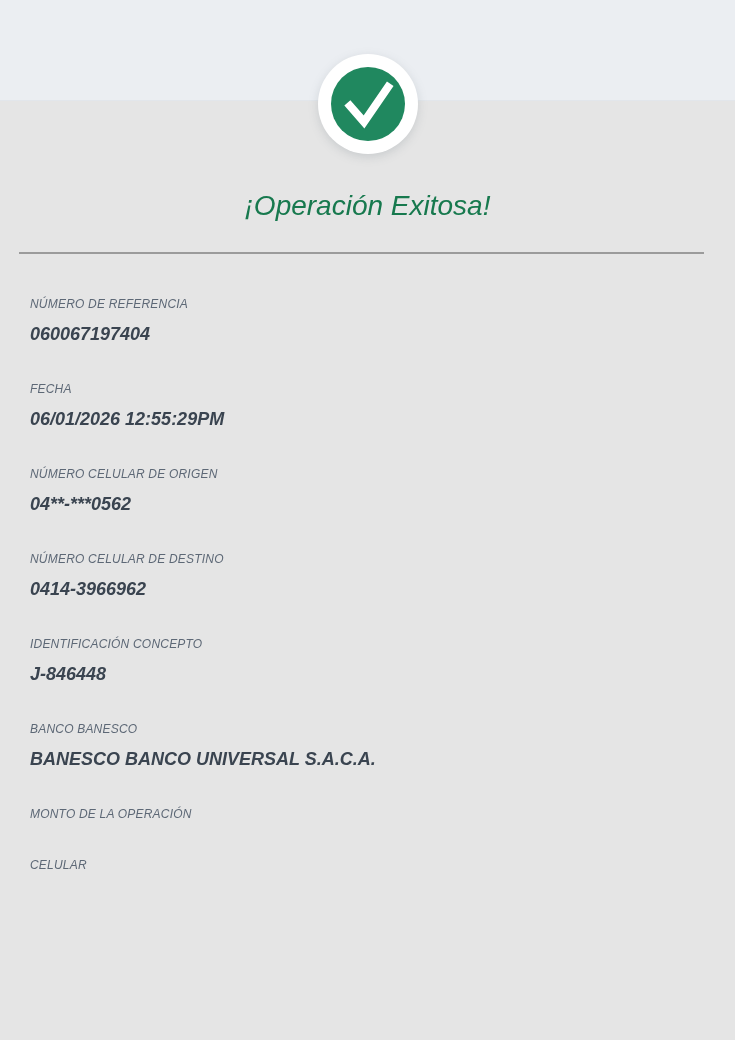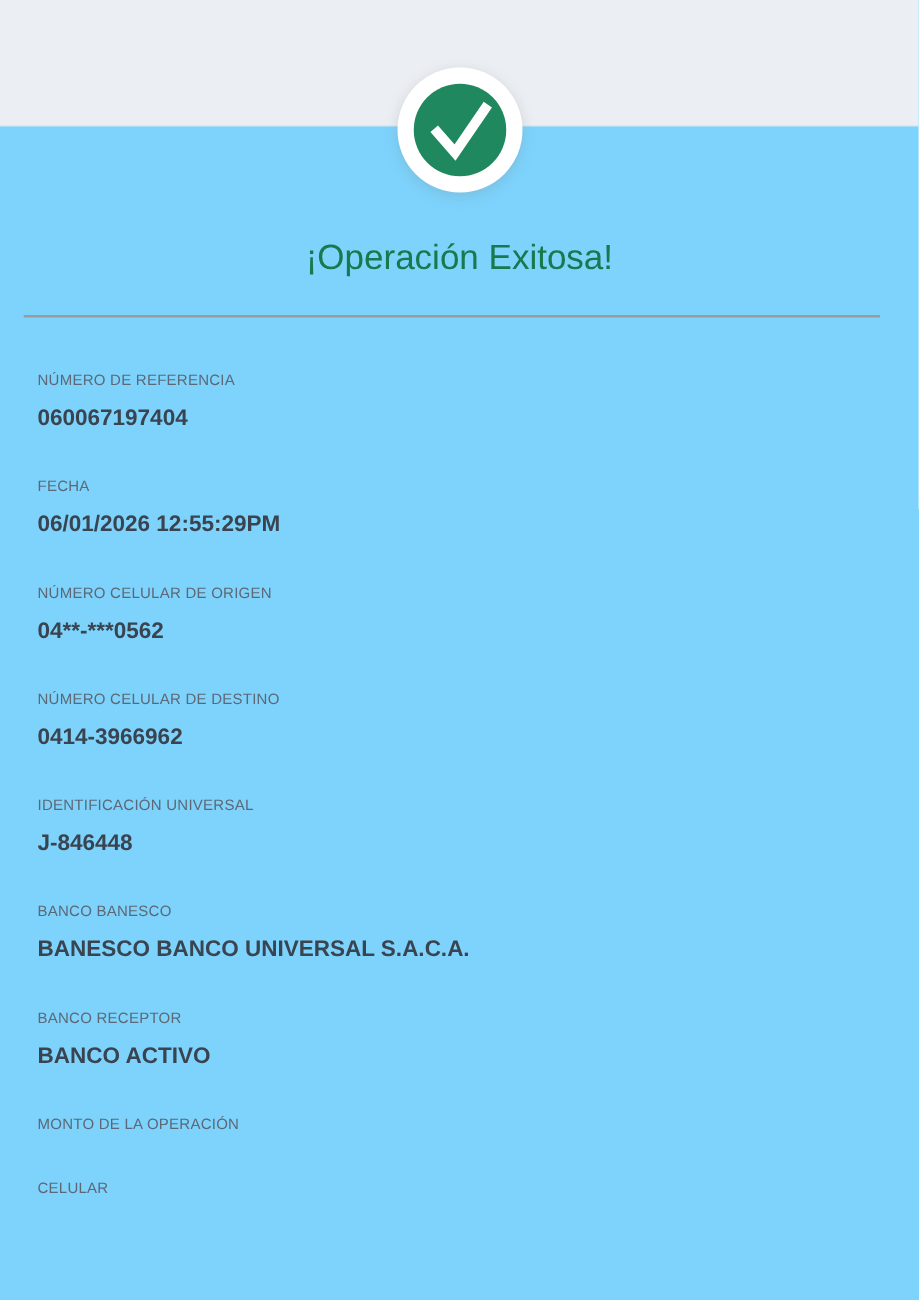--- a/index.html
+++ b/index.html
@@ -5,22 +5,23 @@
   html, body {
     margin: 0;
     padding: 0;
     background: #ffffff;
     font-family: "Liberation Sans", "DejaVu Sans", sans-serif;
   }
   .screen {
     position: relative;
     width: 735px;
     height: 1040px;
-    background: #7dd3fc;
+    background: #e5e5e5;
     overflow: hidden;
+    font-style: italic;
   }
   .top-band {
     position: relative;
     width: 100%;
     height: 100px;
     background: var(--band_bg, #ebeef2);
     border-bottom: 1px solid #e2e6eb;
   }
   .icon-wrap {
     position: absolute;
@@ -109,30 +110,26 @@
     </div>
     <div class="field">
       <div class="field-label">NÚMERO CELULAR DE ORIGEN</div>
       <div class="field-value">04**-***0562</div>
     </div>
     <div class="field">
       <div class="field-label">NÚMERO CELULAR DE DESTINO</div>
       <div class="field-value">0414-3966962</div>
     </div>
     <div class="field">
-      <div class="field-label">IDENTIFICACIÓN UNIVERSAL</div>
+      <div class="field-label">IDENTIFICACIÓN CONCEPTO</div>
       <div class="field-value">J-846448</div>
     </div>
     <div class="field">
       <div class="field-label">BANCO BANESCO</div>
       <div class="field-value">BANESCO BANCO UNIVERSAL S.A.C.A.</div>
-    </div>
-    <div class="field">
-      <div class="field-label">BANCO RECEPTOR</div>
-      <div class="field-value">BANCO ACTIVO</div>
     </div>
     <div class="field">
       <div class="field-label">MONTO DE LA OPERACIÓN</div>
     </div>
     <div class="field">
       <div class="field-label">CELULAR</div>
     </div>
   </div>
 
 </div>

